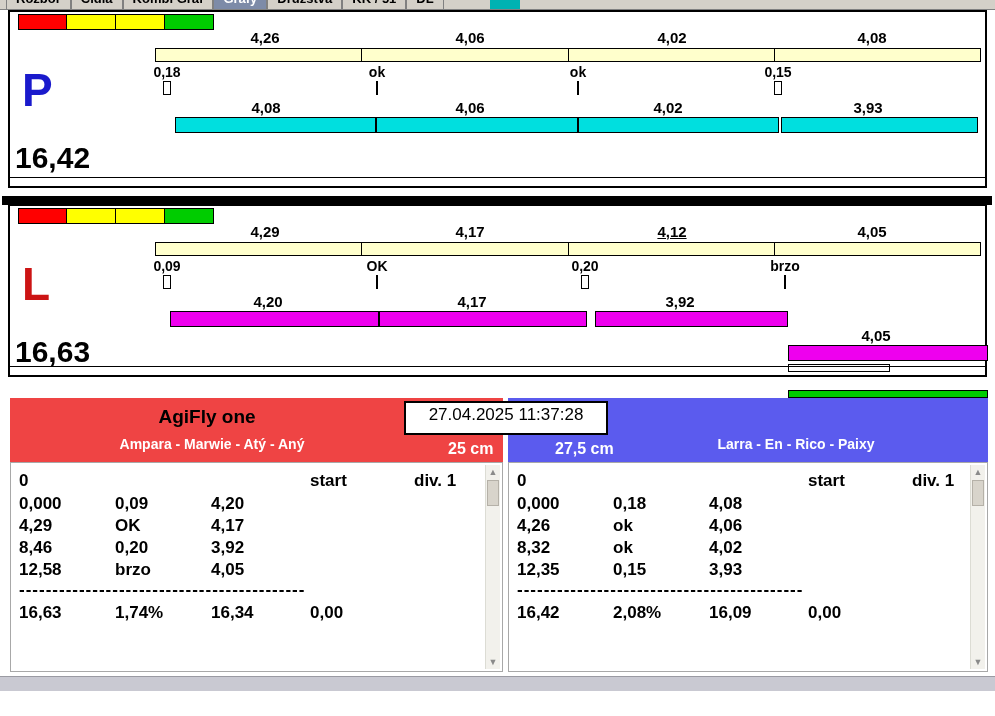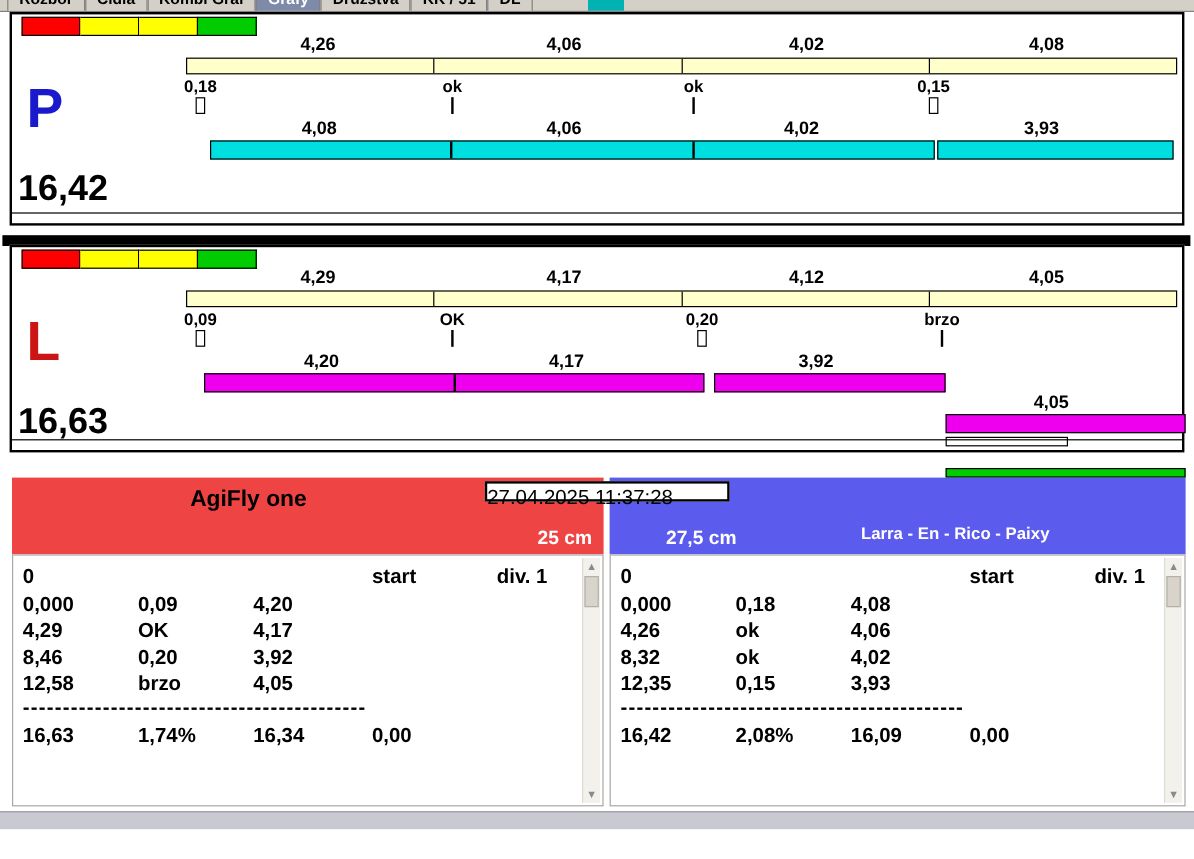--- a/index.html
+++ b/index.html
@@ -39,22 +39,22 @@
   .innerline{position:absolute;left:0;right:0;bottom:8px;border-top:1px solid #000;}
   .outline-bar{position:absolute;border:1px solid #000;background:#fff;}
   .divider{position:absolute;left:2px;top:196px;width:990px;height:9px;background:#000;}
   .green-bar{position:absolute;left:788px;top:390px;width:200px;height:8px;border:1px solid #000;}
 
   
   .team-header{position:absolute;top:398px;height:64px;}
   .team-name{position:absolute;top:8px;font-size:19px;font-weight:bold;text-align:center;}
   .team-members{position:absolute;top:38px;font-size:14px;font-weight:bold;color:#fff;text-align:center;}
   .size-badge{position:absolute;top:42px;font-size:16px;font-weight:bold;color:#fff;}
-  .tsbox{position:absolute;left:404px;top:401px;width:204px;height:17px;background:#fff;
-         border:2px solid #000;font-size:17px;line-height:24px;z-index:7;}
+  .tsbox{position:absolute;left:404px;top:401px;width:204px;height:34px;background:#fff;
+         border:2px solid #000;text-align:center;font-size:17px;line-height:24px;z-index:7;}
   .ttable{position:absolute;top:462px;height:210px;background:#fff;border:1px solid #a8a8a8;}
   .trow{position:absolute;left:8px;height:22px;}
   .trow span{position:absolute;font-size:17px;font-weight:bold;white-space:nowrap;}
   .c1{left:0;} .c2{left:96px;} .c3{left:192px;} .c4{left:291px;} .c5{left:395px;}
   .dashes{display:inline-block;max-width:285px;overflow:hidden;letter-spacing:1px;}
   .vscroll{position:absolute;top:2px;right:2px;bottom:2px;width:15px;background:#f2f1ec;
            border-left:1px solid #dcdcd4;}
   .varrow{position:absolute;left:0;width:14px;height:14px;color:#8a8a8a;font-size:9px;
           text-align:center;line-height:14px;cursor:default;}
   .vthumb{position:absolute;left:1px;top:15px;width:12px;height:26px;background:#d8d4cb;
@@ -138,21 +138,21 @@
 <section class="panel" style="top:204px;height:173px;">
   <div class="lights">
     <span class="light" style="background: rgb(255, 0, 0);"></span>
     <span class="light" style="background: rgb(255, 255, 0);"></span>
     <span class="light" style="background: rgb(255, 255, 0);"></span>
     <span class="light" style="background: rgb(0, 204, 0);"></span>
   </div>
 
   <span class="num" style="left:255px;top:17px;">4,29</span>
   <span class="num" style="left:460px;top:17px;">4,17</span>
-  <span class="num" style="left:662px;top:17px;">4,12</span>
+  <span class="num" style="left:662px;top:17px;text-decoration:underline;">4,12</span>
   <span class="num" style="left:862px;top:17px;">4,05</span>
 
   <div class="scalebar" style="background: rgb(255, 255, 204);">
     <span class="sseg"></span>
     <span class="sseg"></span>
     <span class="sseg"></span>
     <span class="sseg"></span>
   </div>
 
   <div class="marker" style="left:157px;">
@@ -187,20 +187,21 @@
 
   <div class="lane-letter" style="color: rgb(204, 20, 20);">L</div>
   <div class="lane-total">16,63</div>
   <div class="innerline"></div>
 </section>
 
 <div class="green-bar" style="background: rgb(0, 204, 0);"></div>
 
 <div class="team-header" style="left: 10px; width: 493px; background: #ef4444;">
   <div class="team-name" style="left:0;width:394px;">AgiFly one</div>
+  <div class="team-members" style="left:0;width:404px;">Ampara - Marwie - Atý - Aný</div>
   <div class="size-badge" style="left:438px;">25 cm</div>
 </div>
 
 <div class="team-header" style="left: 508px; width: 480px; background: rgb(91, 91, 238);">
   <div class="team-members" style="left:96px;width:384px;">Larra - En - Rico - Paixy</div>
   <div class="size-badge" style="left:10px;margin-left:37px;">27,5 cm</div>
 </div>
 
 <div class="tsbox">27.04.2025 11:37:28</div>
 

